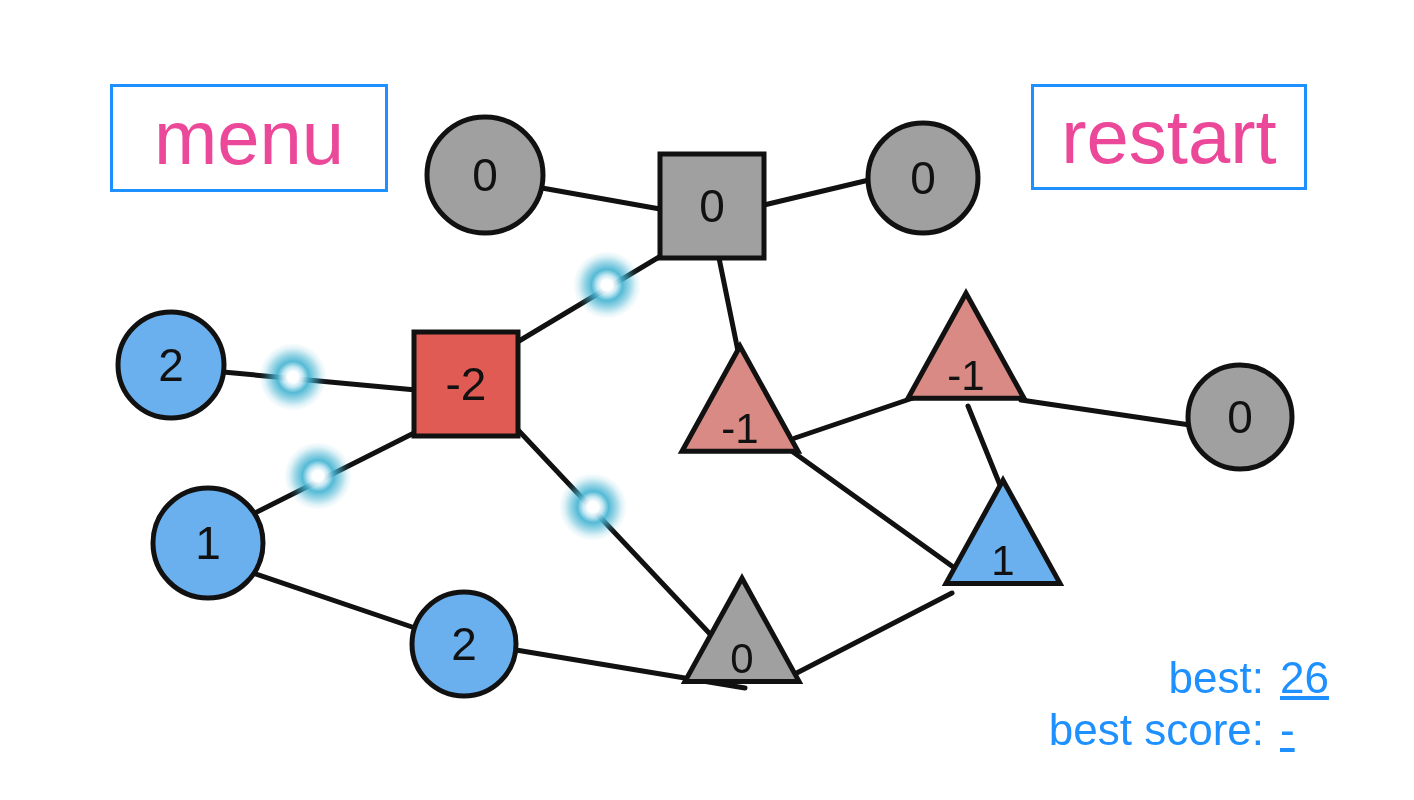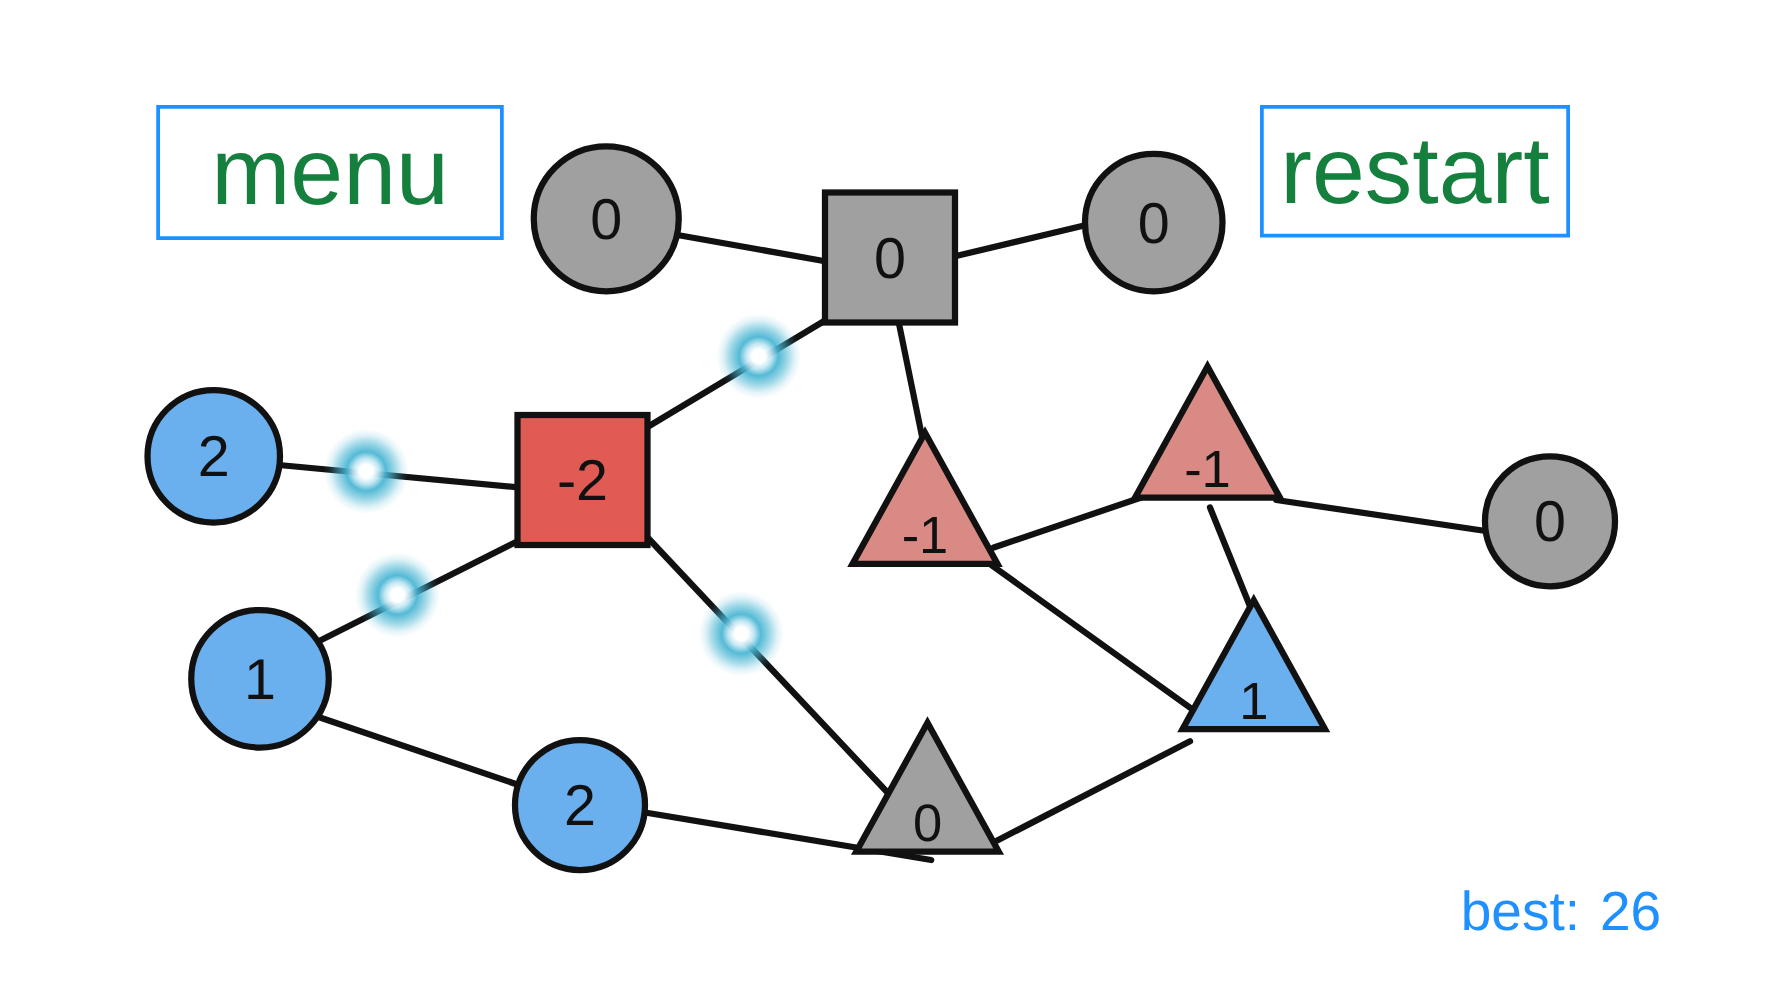--- a/index.html
+++ b/index.html
@@ -26,43 +26,42 @@
     left: 0;
     top: 0;
     width: 1414px;
     height: 800px;
   }
   .hud-btn {
     position: absolute;
     box-sizing: border-box;
     border: 3px solid #1E90FF;
     background: transparent;
-    color: #15803d;
+    color: #ec4899;
     font-family: "Liberation Sans", sans-serif;
     font-weight: 300;
     line-height: 1;
     display: flex;
     align-items: center;
     justify-content: center;
     cursor: pointer;
     user-select: none;
     letter-spacing: 0px;
-    margin-left: 15px;
   }
   #menu-button {
     left: 110px;
     top: 84px;
     width: 278px;
     height: 108px;
     font-size: 76px;
   }
   #restart-button {
-    left: 993px;
+    left: 1031px;
     top: 84px;
-    width: 248px;
+    width: 276px;
     height: 106px;
     font-size: 76px;
   }
   #score-panel {
     position: absolute;
     right: 72px;
     bottom: 44px;
     color: #1E90FF;
     text-align: right;
     font-size: 44px;
@@ -72,20 +71,21 @@
   }
   .score-row {
     display: block;
   }
   .score-label { }
   .score-value {
     display: inline-block;
     min-width: 62px;
     text-align: left;
     margin-left: 16px;
+    text-decoration: underline;
   }
   .node-label {
     font-family: "Liberation Sans", sans-serif;
     font-weight: 300;
     fill: #111111;
   }
 </style>
 </head>
 <body>
 
@@ -178,15 +178,18 @@
   </svg>
 
   <div id="menu-button" class="hud-btn">menu</div>
 
   <div id="restart-button" class="hud-btn">restart</div>
 
   <div id="score-panel">
     <span class="score-row">
       <span class="score-label">best:</span><span class="score-value">26</span>
     </span>
+    <span class="score-row">
+      <span class="score-label">best score:</span><span class="score-value">-</span>
+    </span>
   </div>
 
 </div>
 
 </body></html>

